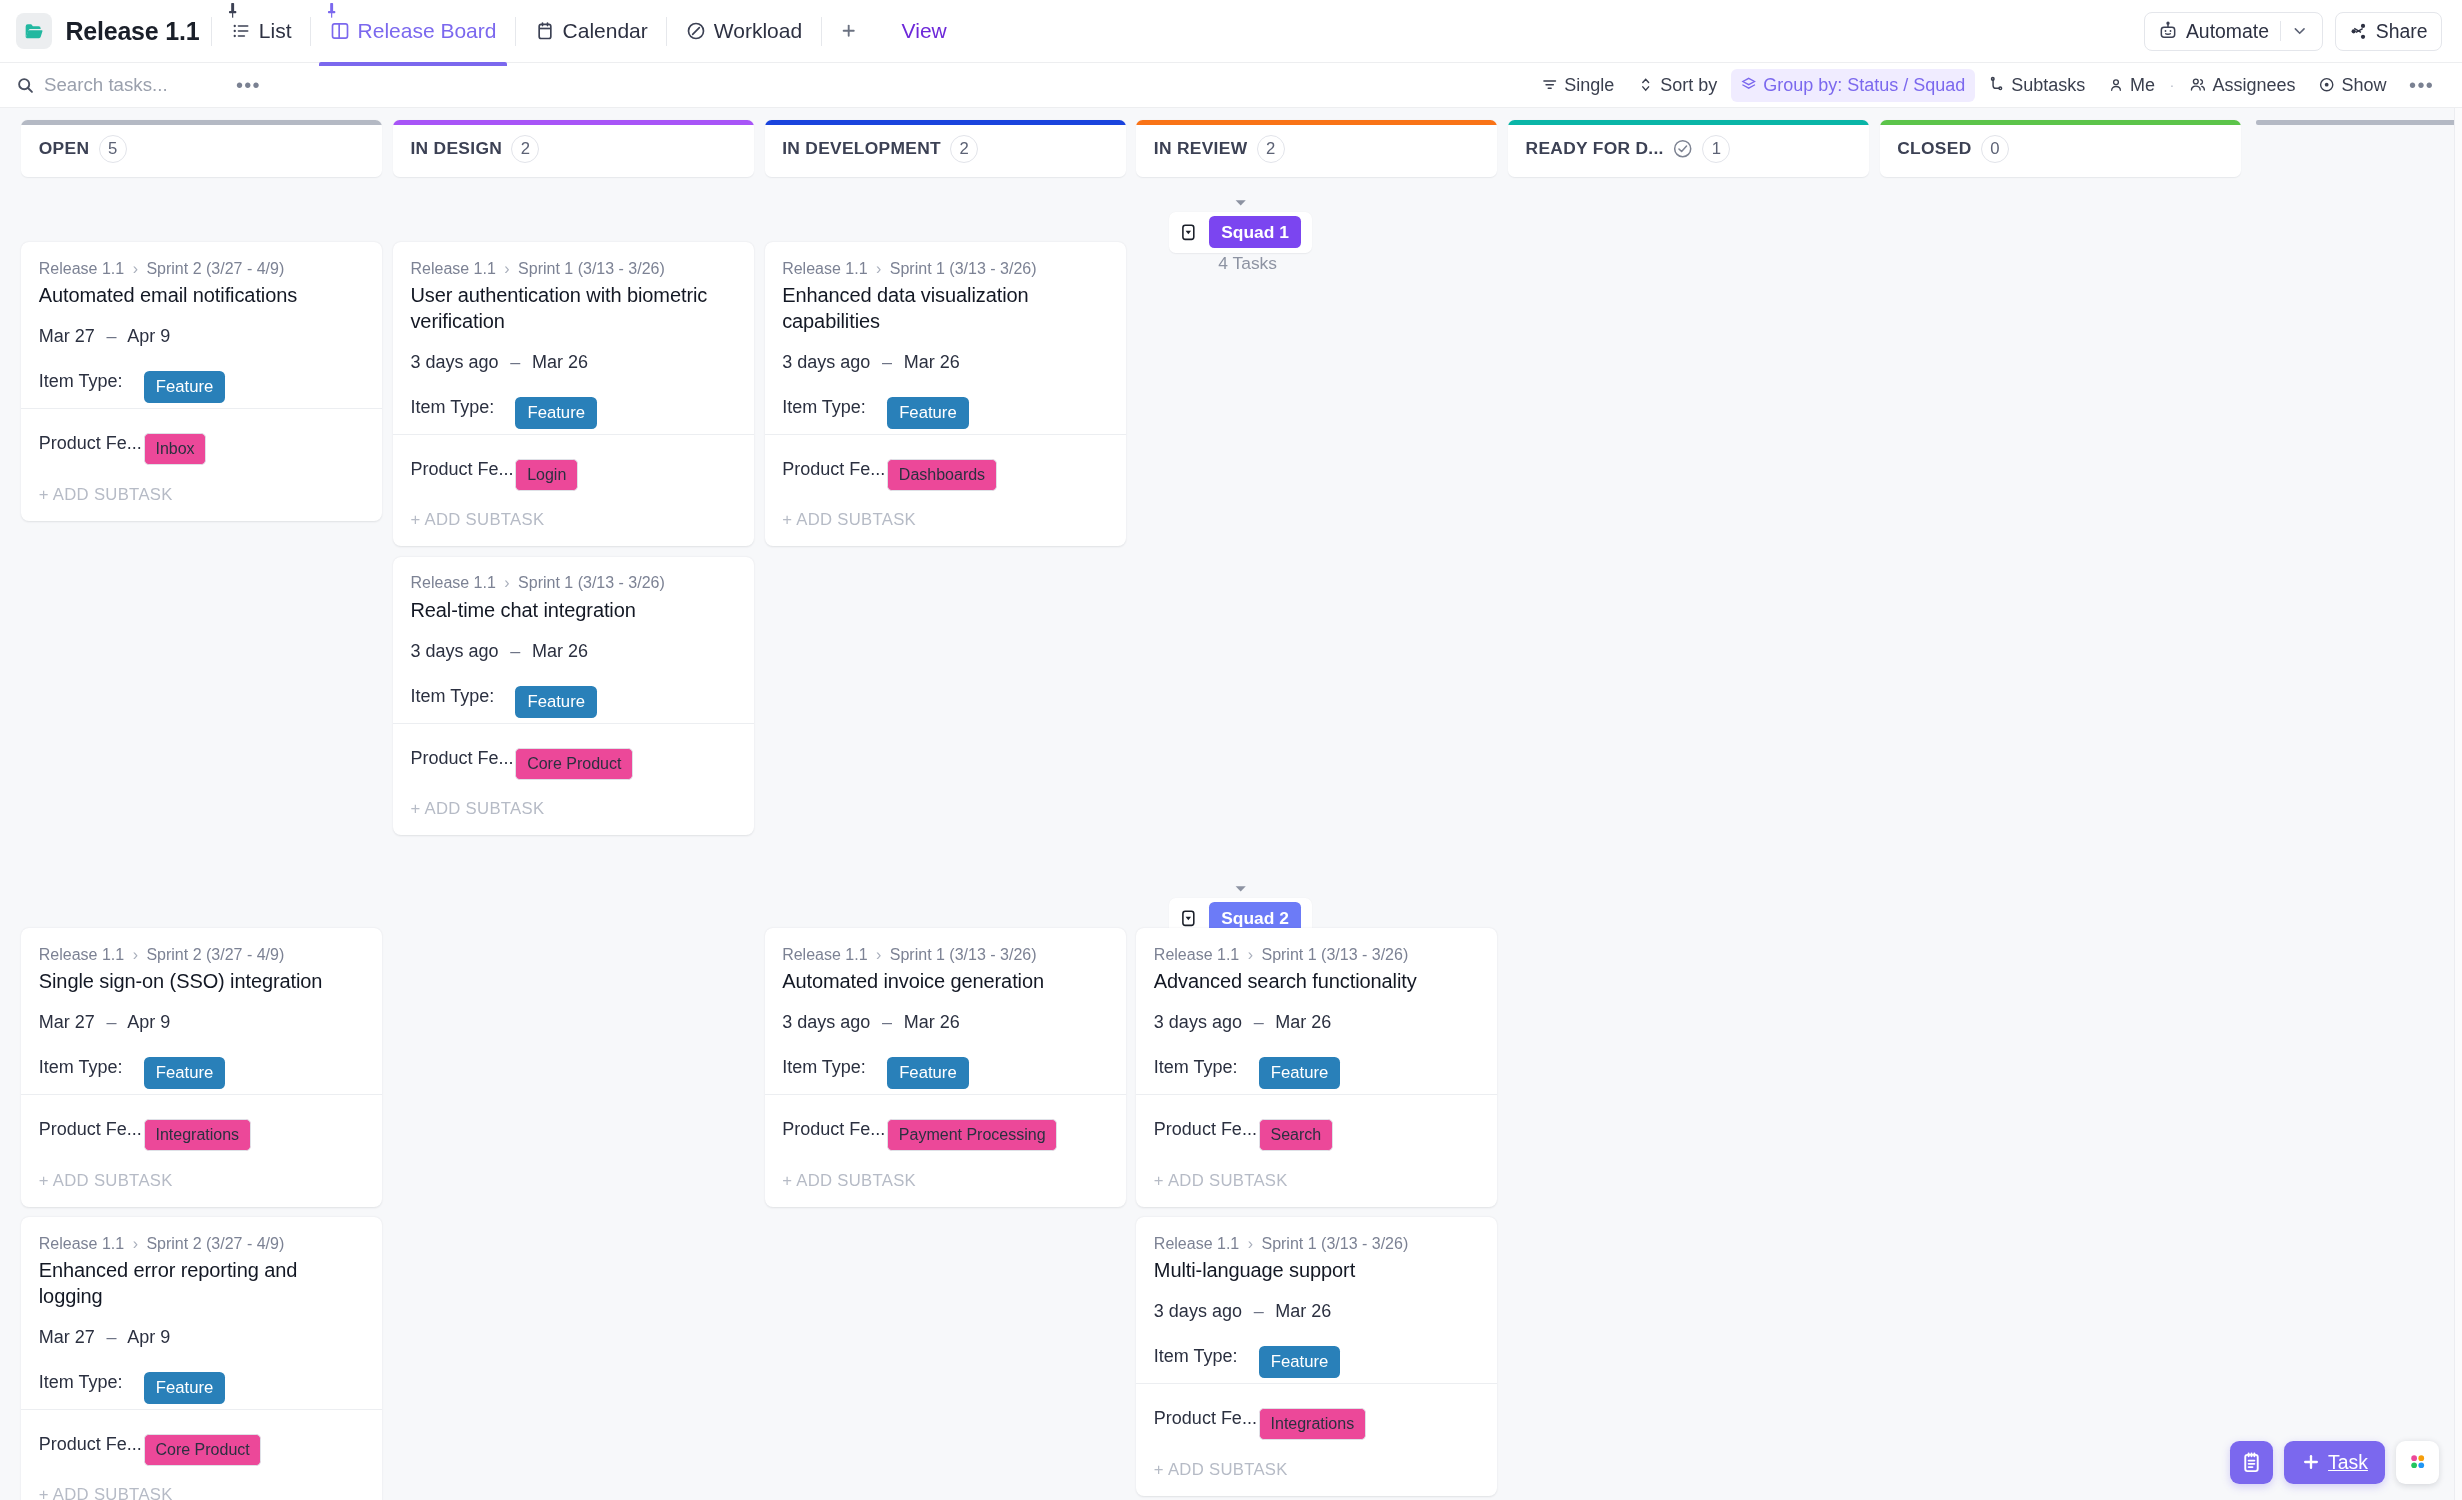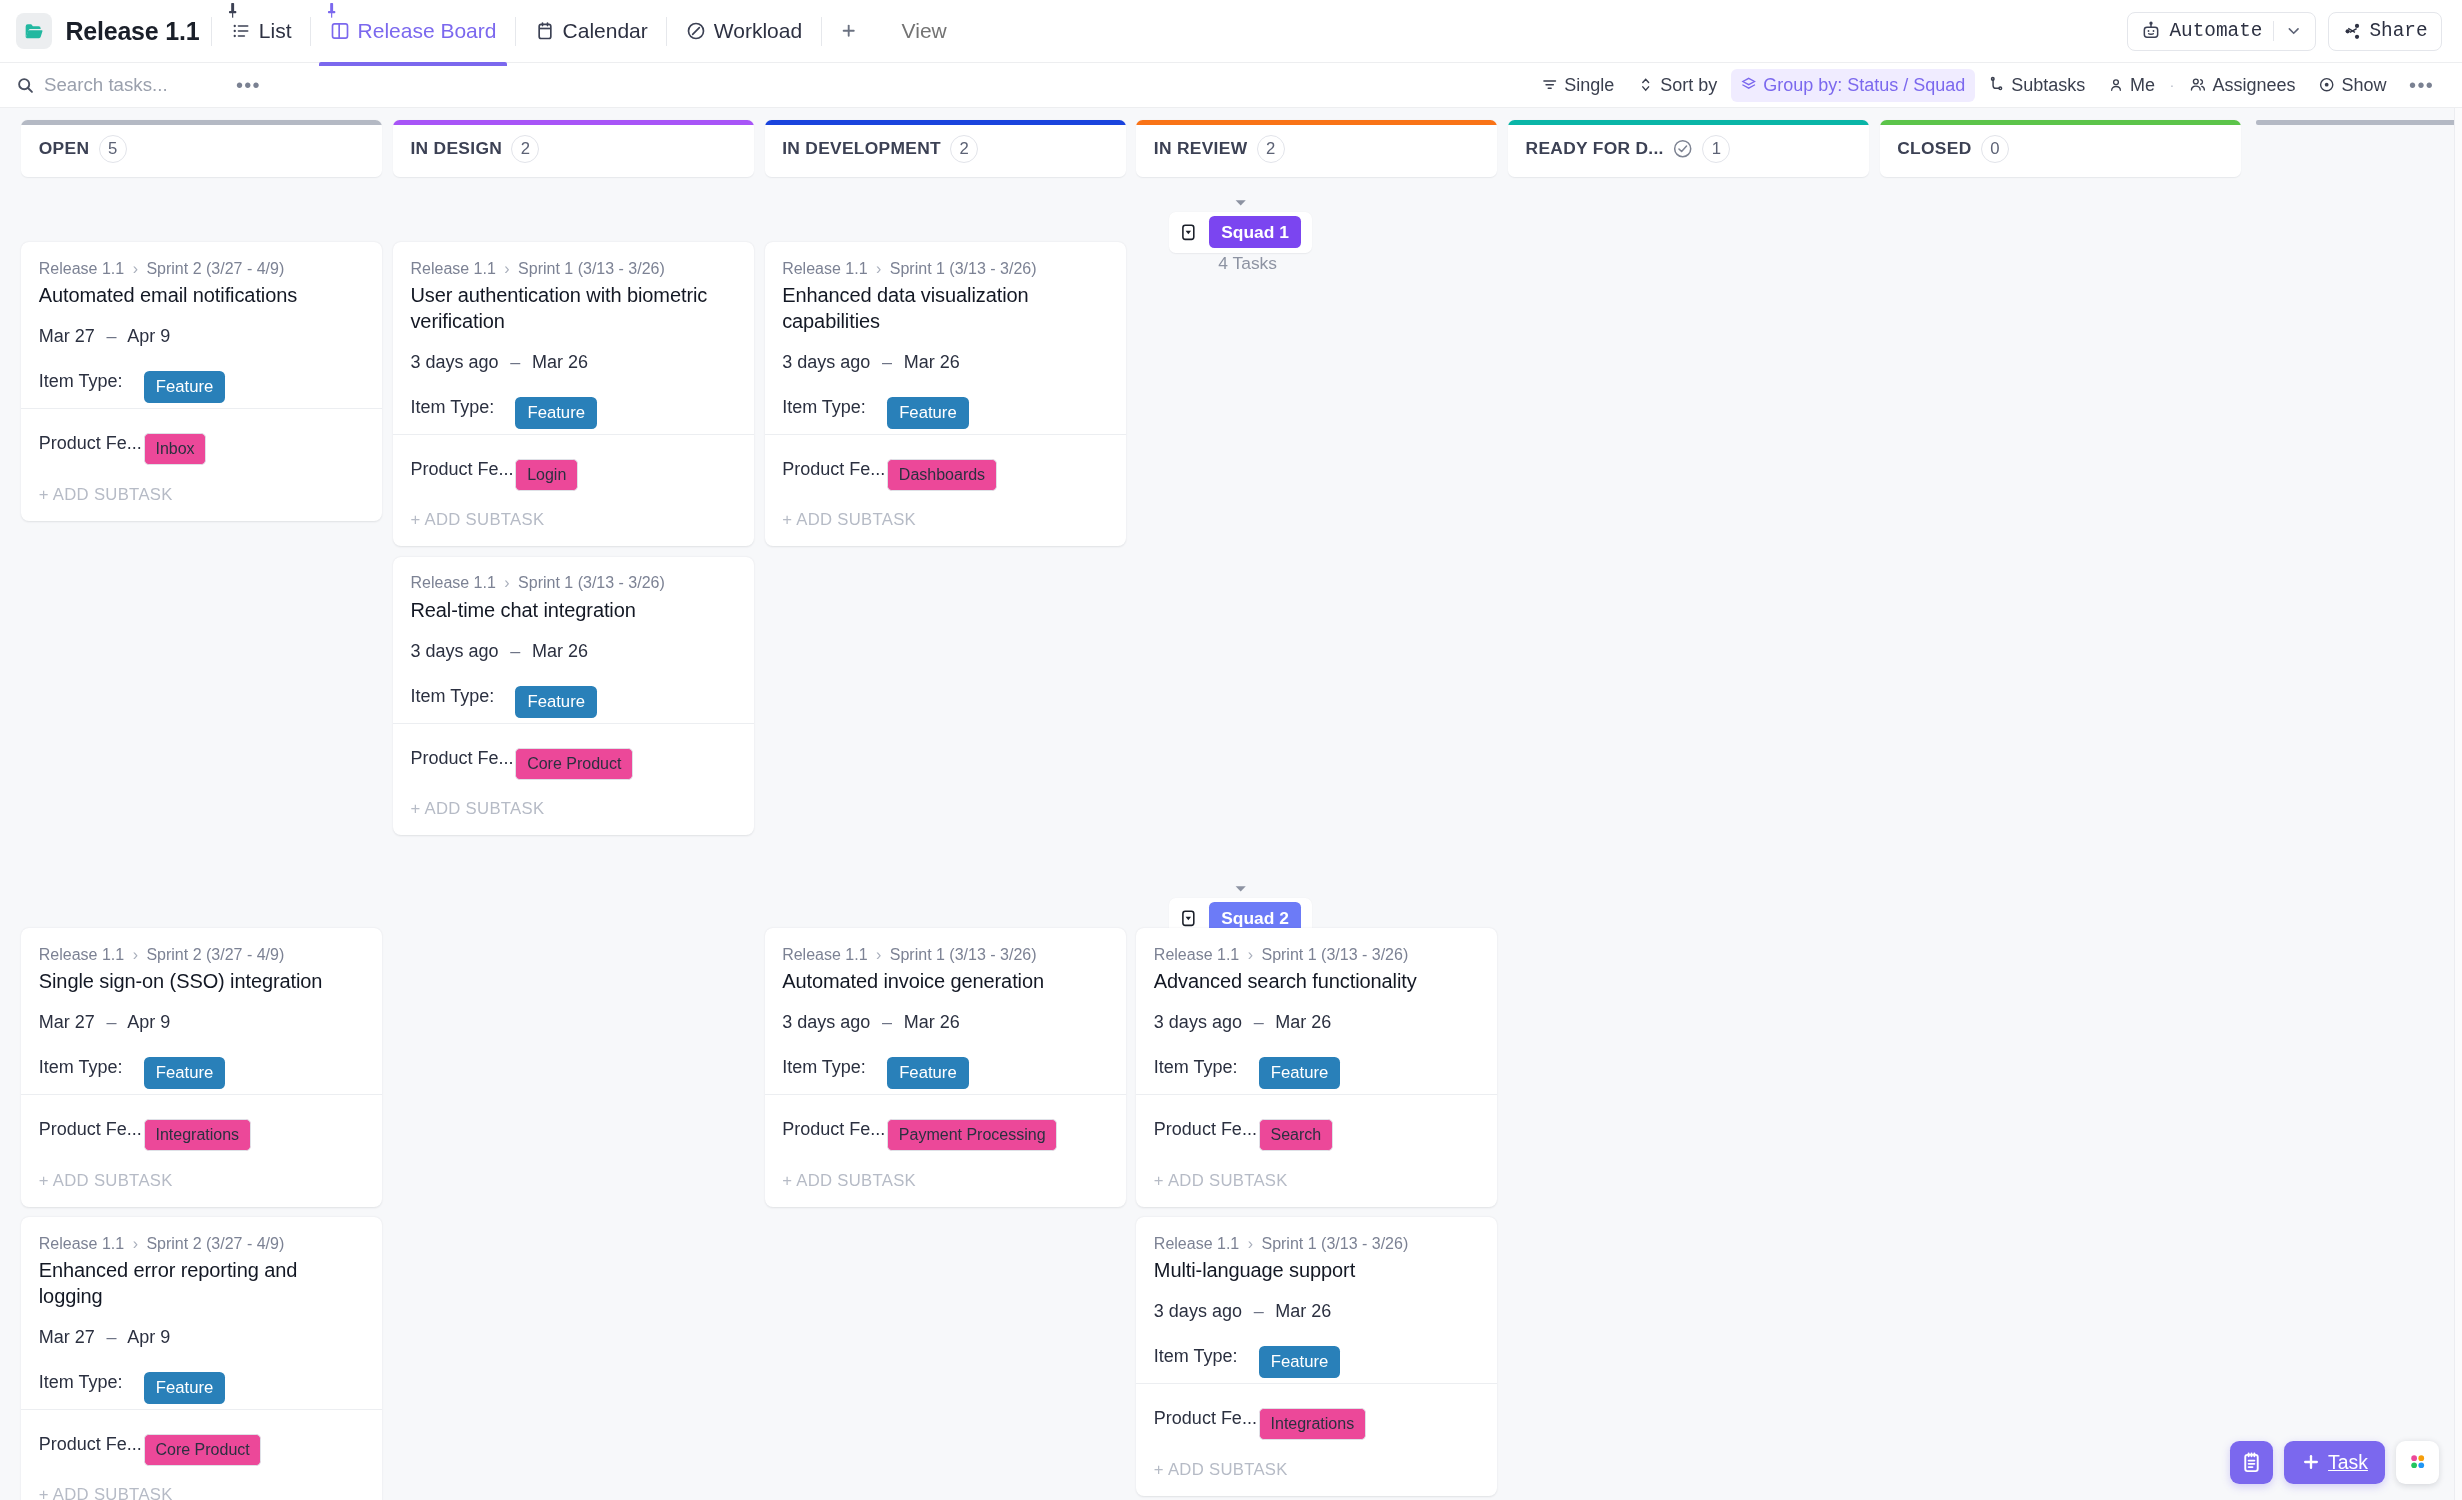--- a/index.html
+++ b/index.html
@@ -35,27 +35,27 @@
     position: relative; white-space: nowrap; cursor: pointer;
   }
   .vtab.active { color: #7b68ee; font-weight: 500; }
   .vtab.active::after {
     content: ""; position: absolute; left: -4px; right: -4px; bottom: -17.4px;
     height: 4px; background: #7b68ee; border-radius: 2px 2px 0 0;
   }
   .vtab .pin {
     position: absolute; top: -10.7px; left: 4px; width: 9.3px; height: 14.7px;
   }
-  .vtab-add { color: #737373; gap: 44px; }
+  .vtab-add { color: #6d28d9; gap: 44px; }
   .topbar-right { margin-left: auto; display: flex; align-items: center; gap: 12px; }
   .btn-outline {
     display: flex; align-items: center; gap: 8px;
     border: 0.7px solid #e4e6eb; border-radius: 8px;
     height: 39px; padding: 0 13.4px; background: #fff;
-    font-size: 19.4px; color: #2d3142; cursor: pointer; white-space: nowrap; font-family: Liberation Mono, monospace;
+    font-size: 19.4px; color: #2d3142; cursor: pointer; white-space: nowrap;
   }
   .btn-outline .inner-sep { width: 0.7px; height: 20px; background: #e4e6eb; margin: 0 2.7px; }
 
   
   .toolbar {
     height: 45px; background: #ffffff; display: flex; align-items: center;
     padding: 0 18.7px 0 16px; border-bottom: 0.7px solid #edeef0;
   }
   .search-wrap { display: flex; align-items: center; gap: 9.3px; width: 220px; }
   .search-input {

